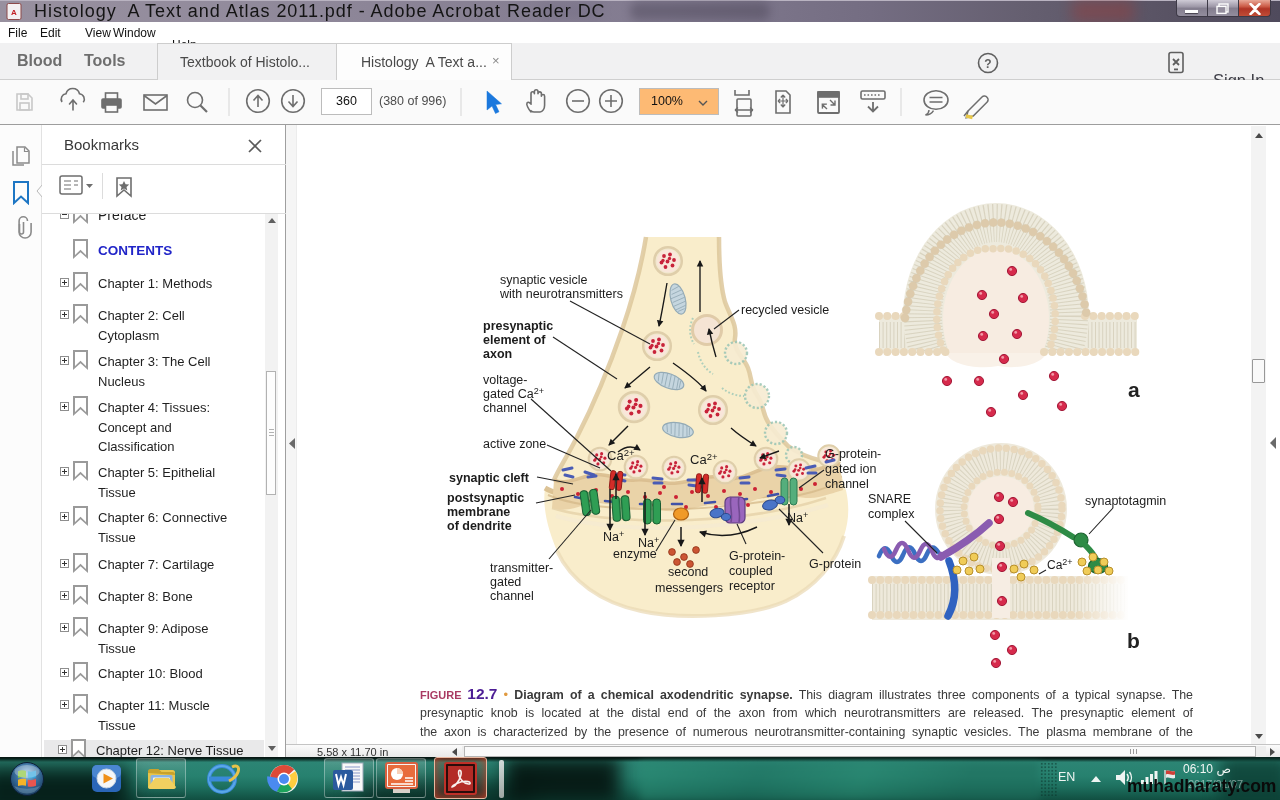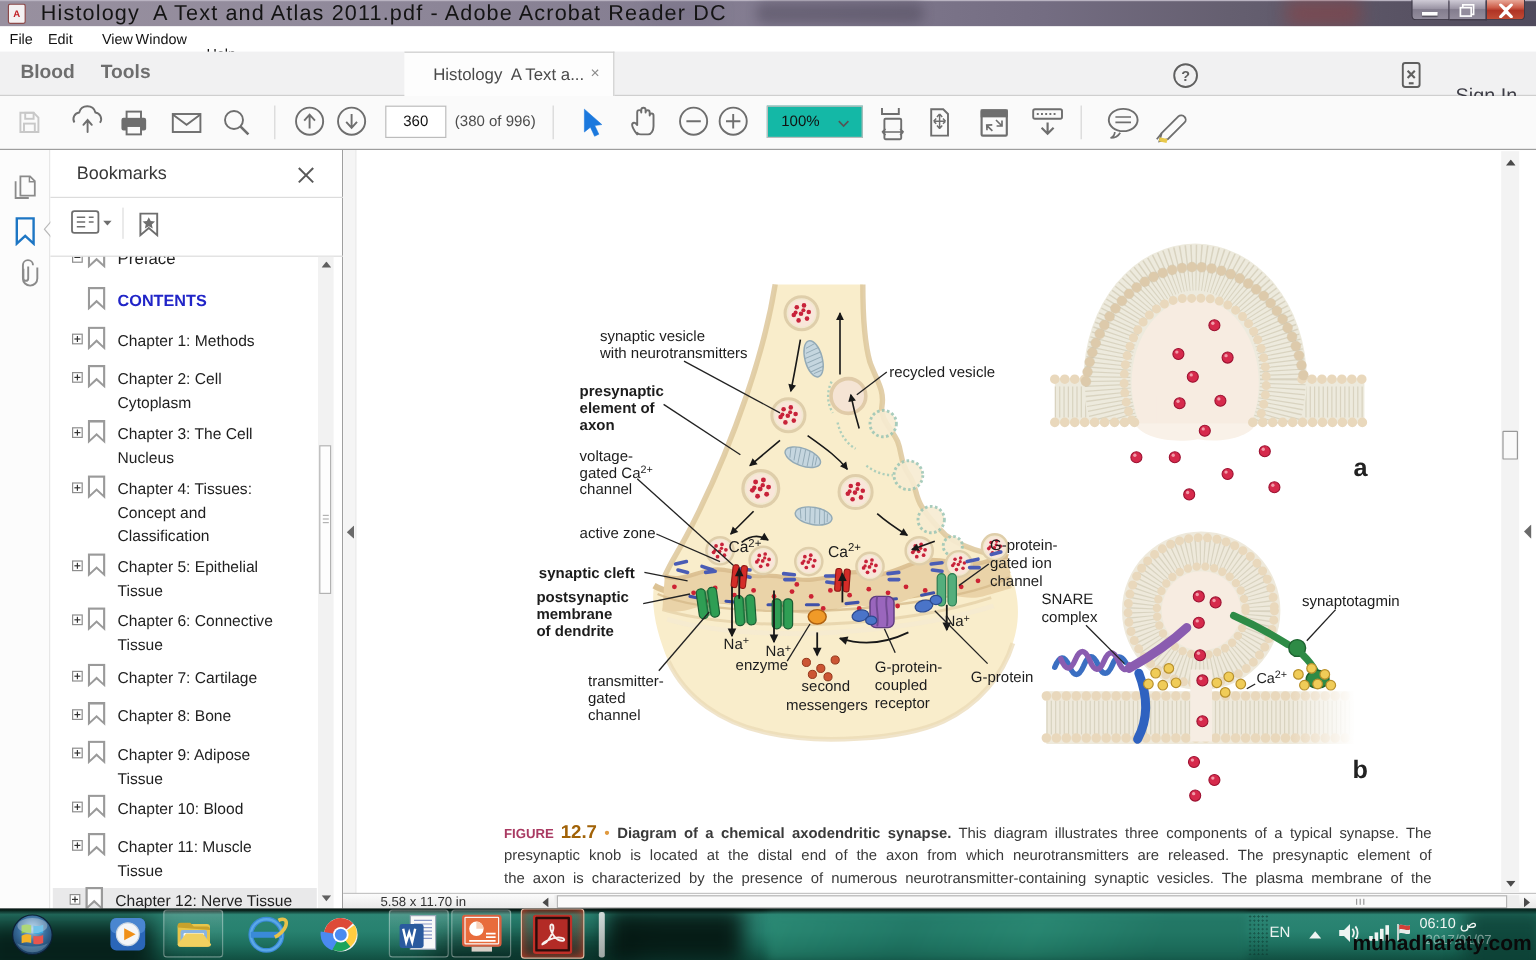--- a/index.html
+++ b/index.html
@@ -55,20 +55,23 @@
   <span class="abs" style="left:8px;top:4px;">File</span>
   <span class="abs" style="left:40px;top:4px;">Edit</span>
   <span class="abs" style="left:75px;top:4px;margin-left:10px;">View</span>
   <span class="abs" style="left:113px;top:4px;">Window</span>
   <span class="abs" style="left:172px;top:16px;">Help</span>
 </div>
 
 <div class="abs" id="tabbar" style="left:0;top:43px;width:1280px;height:37px;background:#f1f1f2;border-bottom:1px solid #cfcfcf;">
   <span class="abs" style="left:17px;top:9px;font-size:16px;font-weight:bold;color:#6e6e6e;">Blood</span>
   <span class="abs" style="left:84px;top:9px;font-size:16px;font-weight:bold;color:#6e6e6e;">Tools</span>
+  <div class="abs" style="left:157px;top:0;width:180px;height:37px;border-left:1px solid #cdcdcd;border-top:1px solid #cdcdcd;border-right:1px solid #cdcdcd;background:#f1f1f2;">
+    <span class="abs" style="left:22px;top:10px;font-size:14px;color:#4a4a4a;">Textbook of Histolo...</span>
+  </div>
   <div class="abs" style="left:337px;top:0;width:175px;height:37px;border-top:1px solid #cdcdcd;border-right:1px solid #cdcdcd;background:#fdfdfd;">
     <span class="abs" style="left:24px;top:10px;font-size:14px;color:#4a4a4a;">Histology&nbsp; A Text a...</span>
     <span class="abs" style="left:155px;top:9px;font-size:13px;color:#8a8a8a;">×</span>
   </div>
   <svg class="abs" style="left:977px;top:9px" width="22" height="22" viewBox="0 0 22 22">
     <circle cx="11" cy="11" r="9.5" fill="none" stroke="#5f5f5f" stroke-width="1.6"></circle>
     <text x="11" y="15.5" font-size="12" fill="#5f5f5f" text-anchor="middle" font-weight="bold">?</text>
   </svg>
   <svg class="abs" style="left:1166px;top:8px" width="20" height="24" viewBox="0 0 20 24">
     <rect x="3" y="1.5" width="14" height="20" rx="2" fill="none" stroke="#5f5f5f" stroke-width="1.6"></rect>
@@ -157,21 +160,21 @@
     </g>
 
     <g>
       <path d="M968 31 l14-14 c1.5-1.5 4-1 5 0.3 c1.2 1.2 1.6 3.3 0.2 4.7 l-14 14 l-7 1.8 z" stroke-width="1.5"></path>
       <path d="M968 31 l-4 5" stroke-width="1.5"></path>
       <path d="M966 36 l6.5 1.5" stroke="#e8c84a" stroke-width="3.4"></path>
     </g>
   </svg>
   <div class="abs" style="left:321px;top:8px;width:51px;height:27px;background:#fff;border:1px solid #bcbcbc;font-size:12.5px;color:#111;text-align:center;line-height:25px;">360</div>
   <span class="abs" style="left:379px;top:14px;font-size:12.5px;color:#4c4c4c;">(380 of 996)</span>
-  <div class="abs" style="left:639px;top:8px;width:80px;height:27px;background:#14b8a6;border:1px solid #bcbcbc;">
+  <div class="abs" style="left:639px;top:8px;width:80px;height:27px;background:#fdba74;border:1px solid #bcbcbc;">
     <span class="abs" style="left:11px;top:5px;font-size:12.5px;color:#111;">100%</span>
     <svg class="abs" style="left:58px;top:10px" width="10" height="8">
           <path d="M1 2 l4 4 4-4" fill="none" stroke="#555" stroke-width="1.4"></path>
         </svg>
   </div>
 </div>
 
 <div class="abs" id="rail" style="left:0;top:125px;width:42px;height:632px;background:#fcfcfc;border-right:1px solid #e2e2e2;">
   <svg class="abs" style="left:9px;top:20px" width="24" height="24" viewBox="0 0 24 24" fill="none" stroke="#8b8b8b" stroke-width="1.5">
     <path d="M4 6 v14 h11"></path>
@@ -645,21 +648,21 @@
     </g>
     <g fill="none" stroke="#222" stroke-width="1.1">
       <path d="M905,521 L937,553"></path>
       <path d="M1113,508 L1089,534"></path>
       <path d="M1046,570 L1039,574"></path>
     </g>
   </g>
 </svg>
 
 <div class="abs" style="left:134px;top:560px;width:773px;font-size:12.4px;line-height:18.3px;color:#3a3a3a;">
-<div style="text-align:justify;text-align-last:justify;"><span style="color:#a93a62;font-weight:bold;font-size:11px;">FIGURE </span><span style="color:#a16207;font-weight:bold;font-size:15.5px;margin-top:28px;">12.7</span> <span style="color:#e09a40;font-size:13px;">•</span> <b>Diagram of a chemical axodendritic synapse.</b> This diagram illustrates three components of a typical synapse. The</div>
+<div style="text-align:justify;text-align-last:justify;"><span style="color:#a93a62;font-weight:bold;font-size:11px;">FIGURE </span><span style="color:#4c1d95;font-weight:bold;font-size:15.5px;margin-top:28px;">12.7</span> <span style="color:#e09a40;font-size:13px;">•</span> <b>Diagram of a chemical axodendritic synapse.</b> This diagram illustrates three components of a typical synapse. The</div>
 <div style="text-align:justify;text-align-last:justify;">presynaptic knob is located at the distal end of the axon from which neurotransmitters are released. The presynaptic element of</div>
 <div style="text-align:justify;text-align-last:justify;">the axon is characterized by the presence of numerous neurotransmitter-containing synaptic vesicles. The plasma membrane of the</div>
 <div style="text-align:justify;text-align-last:justify;">presynaptic knob is characterized by the presence of voltage-gated calcium channels and numerous docking proteins near the zone</div>
 </div>
 </div>
 
 <div class="abs" id="statusbar" style="left:286px;top:744px;width:994px;height:13px;background:linear-gradient(#fbfbfb,#e9e9e9);border-top:1px solid #c4c4c4;">
   <span class="abs" style="left:31px;top:1px;font-size:11px;color:#333;">5.58 x 11.70 in</span>
   <svg class="abs" style="left:166px;top:3px" width="6" height="8">
         <path d="M5 0 L0 4 L5 8 Z" fill="#4a4a4a"></path>

